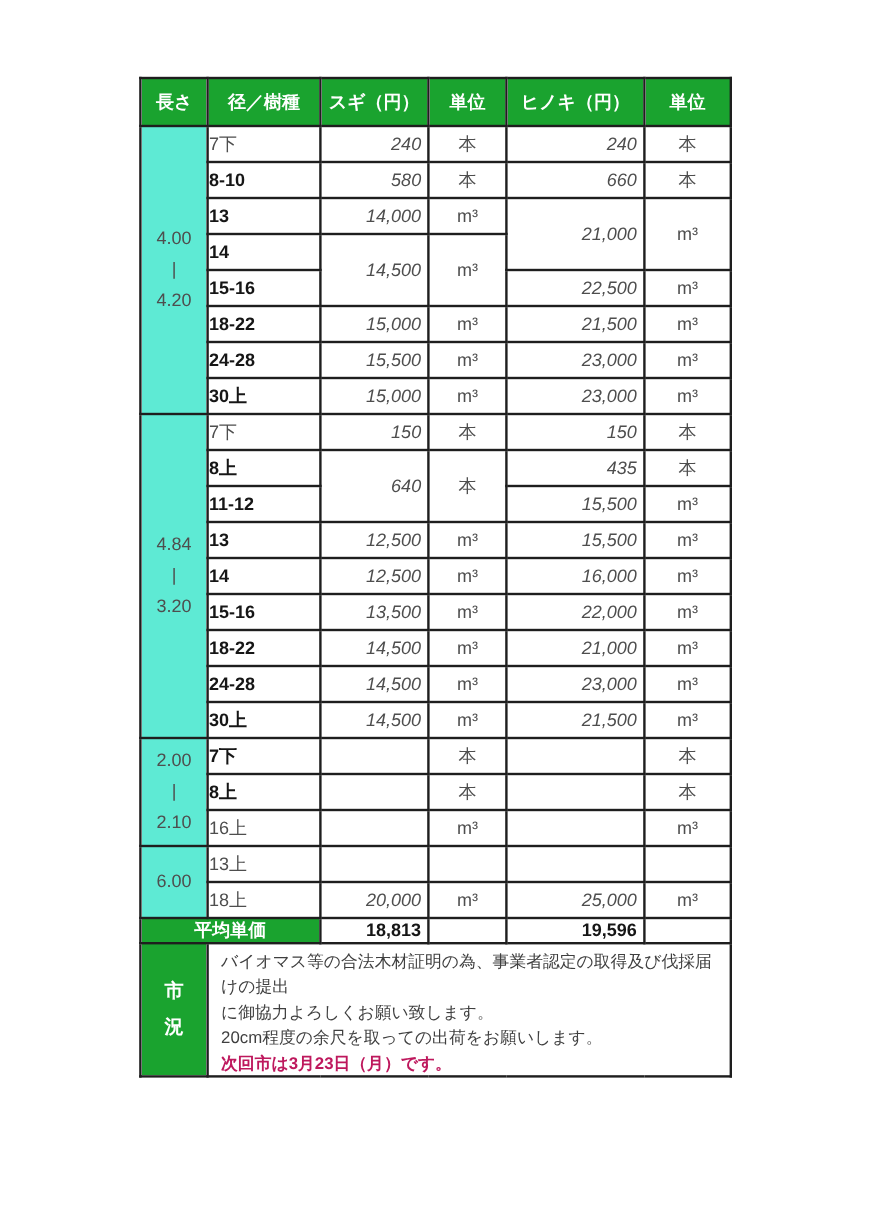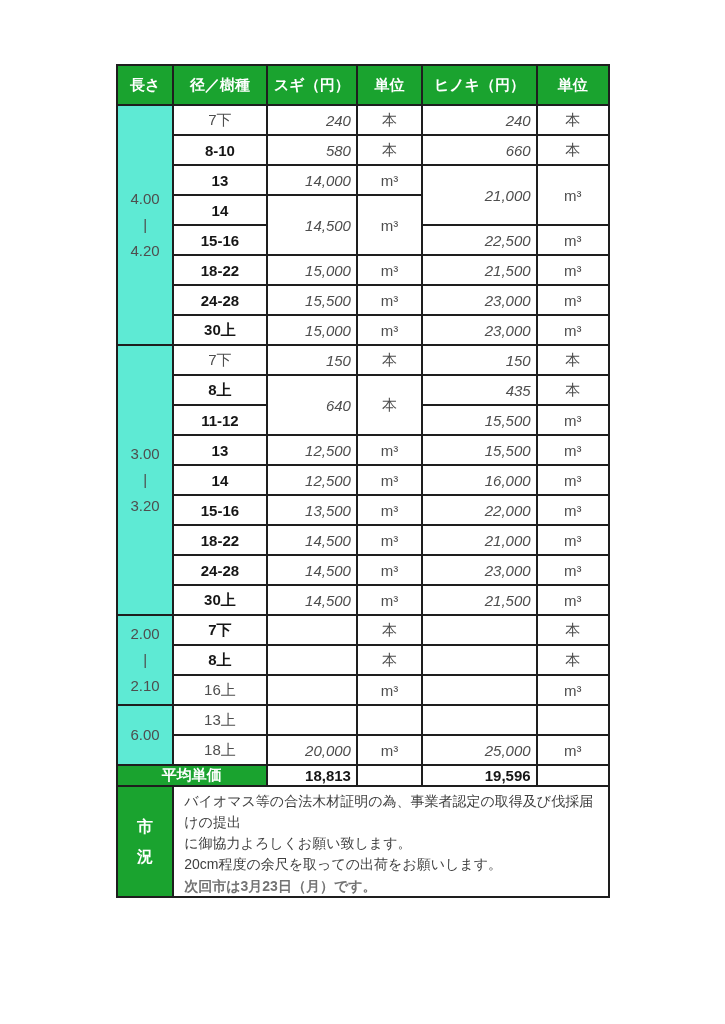--- a/index.html
+++ b/index.html
@@ -24,42 +24,42 @@
   .price-table thead th {
     background: var(--green, #1AA32F); color: #ffffff;
     font-weight: 700; height: 40px; font-size: 15px;
   }
   tr.data-row { height: 30px; }
   td.len {
     text-align: center; color: #4e4e4e; font-size: 15px;
     vertical-align: middle; background: #5eead4;
   }
   td.len .len-line { line-height: 26px; }
-  td.dia { text-align: center; color: #4e4e4e; margin-left: 36px; }
+  td.dia { color: #4e4e4e; margin-left: 36px; }
   td.dia.b { font-weight: 700; color: #161616; }
   td.num { text-align: right; padding-right: 5px; color: #4e4e4e; font-style: italic; }
   td.unit { text-align: center; color: #4e4e4e; }
   tr.avg-row { height: 20px; border-radius: 11px; }
   td.avg-label {
     background: var(--green, #1AA32F); color: #fff; font-weight: 700;
     text-align: center; font-size: 15px;
   }
   td.avg-num { text-align: right; padding-right: 5px; font-weight: 700; color: #161616; }
   tr.market-row td { vertical-align: middle; }
   td.market-label { background: var(--green, #1AA32F); text-align: center; }
   td.market-label .ml-char {
     color: #fff; font-weight: 700; font-size: 16px; line-height: 30px;
   }
   td.market-cell { vertical-align: top; }
   .market-body {
     height: 109px; display: flex; flex-direction: column;
     padding: 4px 8px 5px 10px; font-size: 14px; color: #3f3f3f; border-radius: 30px;
   }
   .m-line { line-height: 21px; }
-  .m-bold { line-height: 23px; font-weight: 700; color: #737373; }
+  .m-bold { line-height: 23px; font-weight: 700; color: #be185d; }
 </style>
 </head>
 <body>
 
 <div class="sheet">
 
   <table class="price-table">
     <colgroup>
       <col style="width:56px">
         <col style="width:93px">
@@ -133,21 +133,21 @@
       <tr class="data-row">
         <td class="dia b">30上</td>
         <td class="num">15,000</td>
         <td class="unit">m³</td>
         <td class="num">23,000</td>
         <td class="unit">m³</td>
       </tr>
 
       <tr class="data-row">
         <td class="len" rowspan="9">
-          <div class="len-line">3.00</div>
+          <div class="len-line">4.84</div>
           <div class="len-line">|</div>
           <div class="len-line">3.20</div>
         </td>
         <td class="dia">7下</td>
         <td class="num">150</td>
         <td class="unit">本</td>
         <td class="num">150</td>
         <td class="unit">本</td>
       </tr>
       <tr class="data-row">

